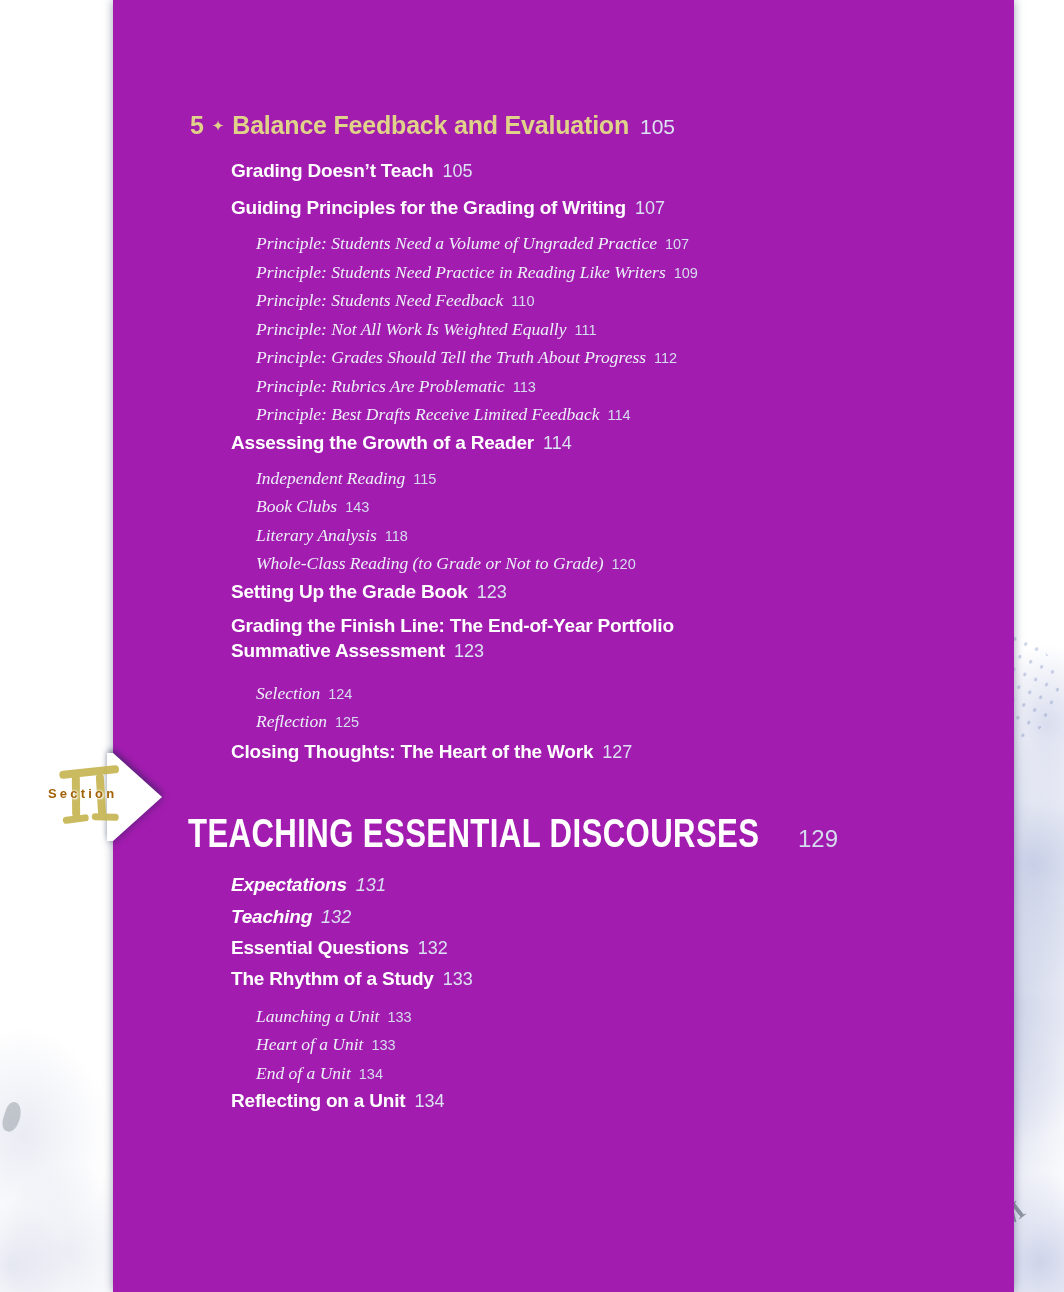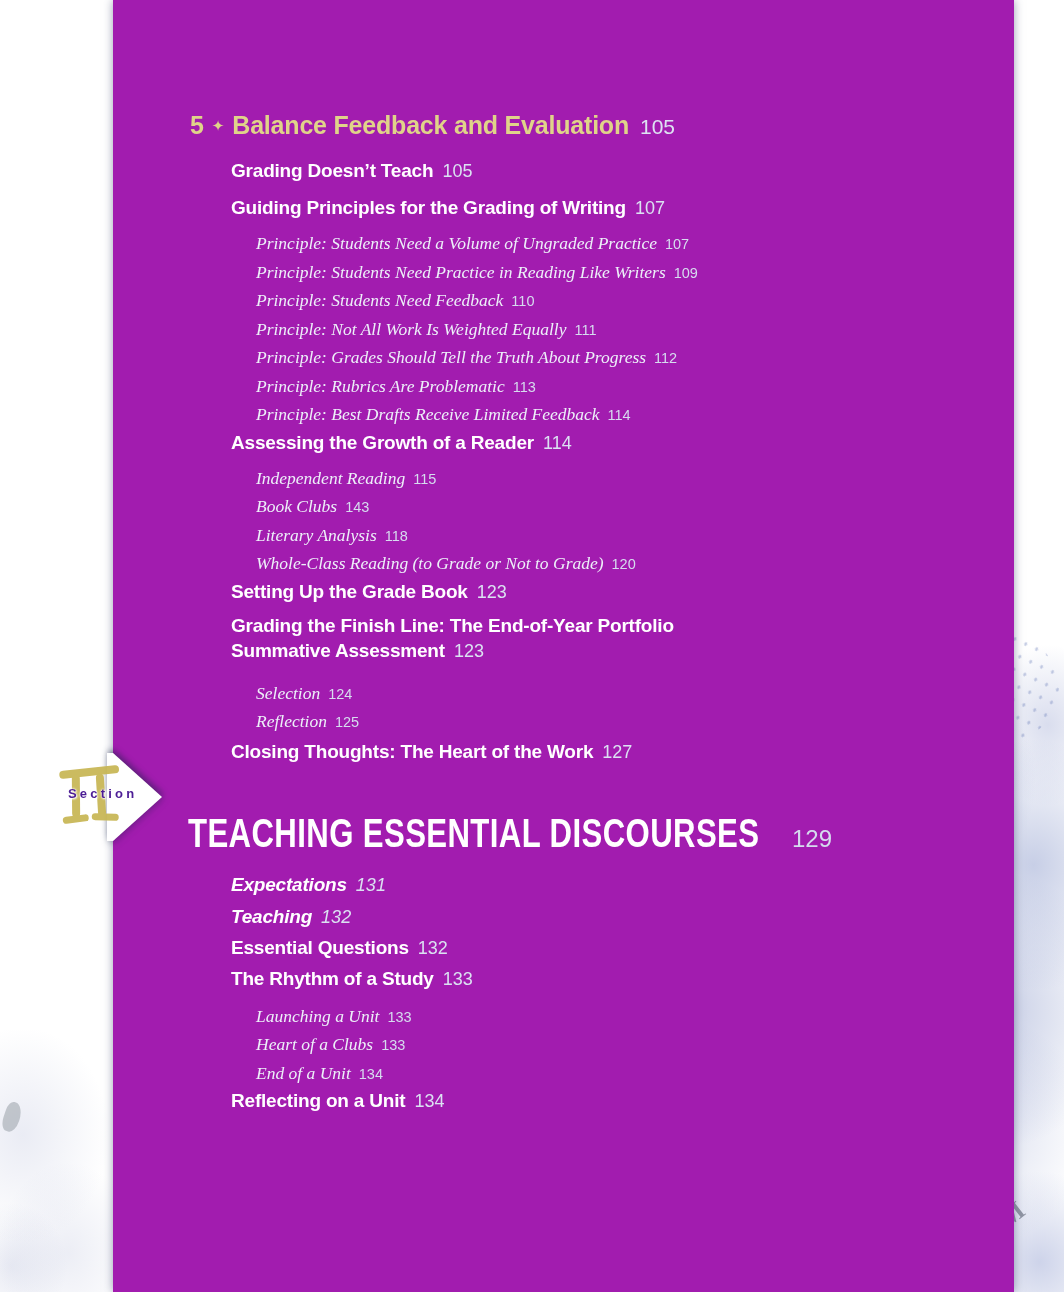--- a/index.html
+++ b/index.html
@@ -78,22 +78,22 @@
     position:absolute; left:58px; top:766px; width:66px; height:60px;
     transform:rotate(-2deg); z-index:4; opacity:.93;
   }
   .sec-numeral div { position:absolute; background:#c8b654; border-radius:4px; }
   .sec-numeral .bar-top { left:2px;  top:2px;  width:60px; height:8px; transform:rotate(-4deg); }
   .sec-numeral .v1      { left:14px; top:8px;  width:8px;  height:43px; transform:rotate(1.5deg); }
   .sec-numeral .v2      { left:39px; top:8px;  width:8px;  height:43px; transform:rotate(-1.5deg); }
   .sec-numeral .f1      { left:4px;  top:49px; width:26px; height:7px;  transform:rotate(-5deg); }
   .sec-numeral .f2      { left:33px; top:48px; width:27px; height:7px;  transform:rotate(4deg); }
   .sec-eyebrow {
-    position:absolute; left:68px; top:786px; z-index:5;
-    font-size:13px; font-weight:bold; letter-spacing:3.2px; color:#4c1d95;
+    position:absolute; left:48px; top:786px; z-index:5;
+    font-size:13px; font-weight:bold; letter-spacing:3.2px; color:#a16207;
     text-shadow: 0 0 3px #fff, 0 0 2px #fff, 1px 1px 2px #fff;
   }
 
   
   .content { position:absolute; left:0; top:0; width:100%; height:100%; padding-top:110px; box-sizing:border-box; }
 
   .chapter { margin-left:77px; white-space:nowrap; line-height:30px; }
   .chapter .num, .chapter .title {
     font-size:25px; font-weight:bold; color:#e0d389; letter-spacing:-0.2px;
   }
@@ -108,21 +108,21 @@
   .l2 { margin-left:143px; font-family:"Liberation Serif", serif; font-style:italic;
         font-size:17.5px; line-height:27.5px; color:#edf0f9; }
   .l2 .pg { font-family:"Liberation Sans", sans-serif; font-style:normal;
             font-size:14.5px; color:#d6dcef; margin-left:8px; }
 
   .mt1  { margin-top:1px; }  .mt3  { margin-top:3px; }
   .mt6  { margin-top:15px; }  .mt7  { margin-top:7px; }  .mt8  { margin-top:8px;font-style:italic; }
   .mt9  { margin-top:9px; }  .mt10 { margin-top:10px; } .mt12 { margin-top:12px; }
   .mt13 { margin-top:13px; }
 
-  .sec-header { margin-left:75px; margin-top:46px; display:flex; align-items:baseline; gap:4px; }
+  .sec-header { margin-left:75px; margin-top:46px; display:flex; align-items:baseline; gap:10px; }
   .sec-title-wrap { width:600px; line-height:46px; }
   .sec-title {
     display:inline-block; white-space:nowrap; font-size:41px; font-weight:bold;
     color:#ffffff; letter-spacing:0.5px;
     transform:scaleX(0.76); transform-origin:0 50%;
   }
   .sec-header .pg { font-size:24px; color:#d5dbee; }
 </style>
 </head>
 <body>
@@ -233,21 +233,21 @@
     </div>
     <div class="l1 mt7">
       <span>The Rhythm of a Study</span><span class="pg">133</span>
     </div>
 
     <div class="group mt12">
       <div class="l2">
         <span>Launching a Unit</span><span class="pg">133</span>
       </div>
       <div class="l2">
-        <span>Heart of a Clubs</span><span class="pg">133</span>
+        <span>Heart of a Unit</span><span class="pg">133</span>
       </div>
       <div class="l2">
         <span>End of a Unit</span><span class="pg">134</span>
       </div>
     </div>
 
     <div class="l1 mt1">
       <span>Reflecting on a Unit</span><span class="pg">134</span>
     </div>
 

